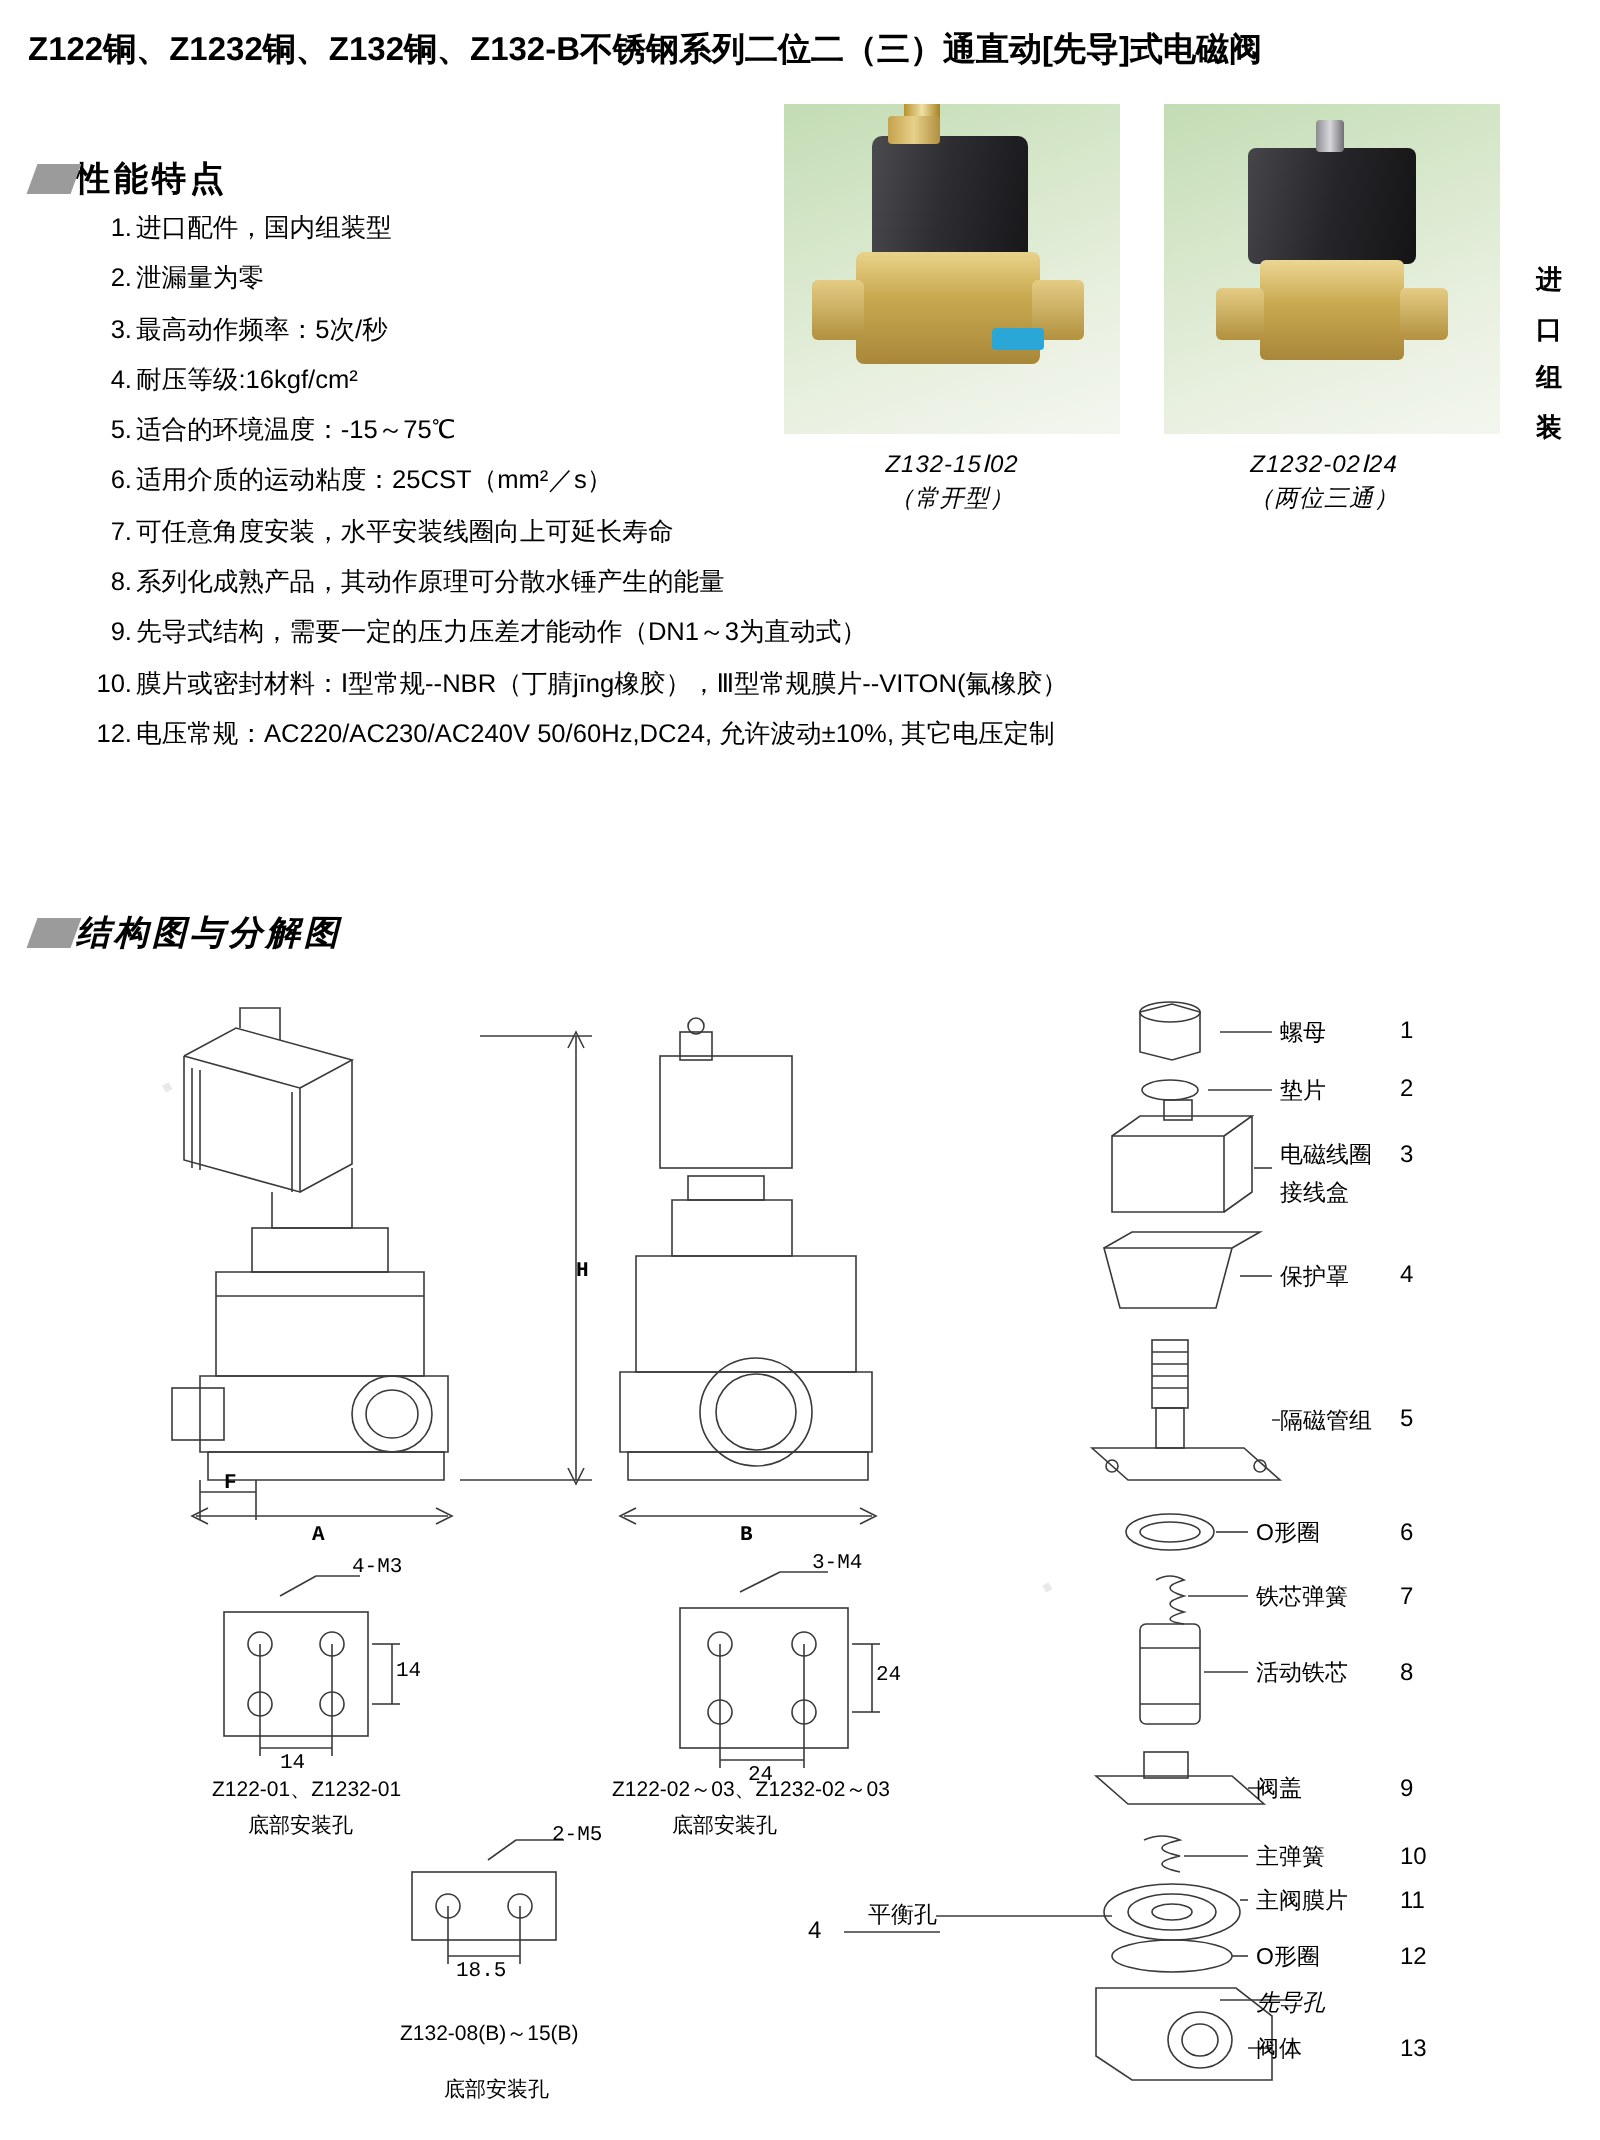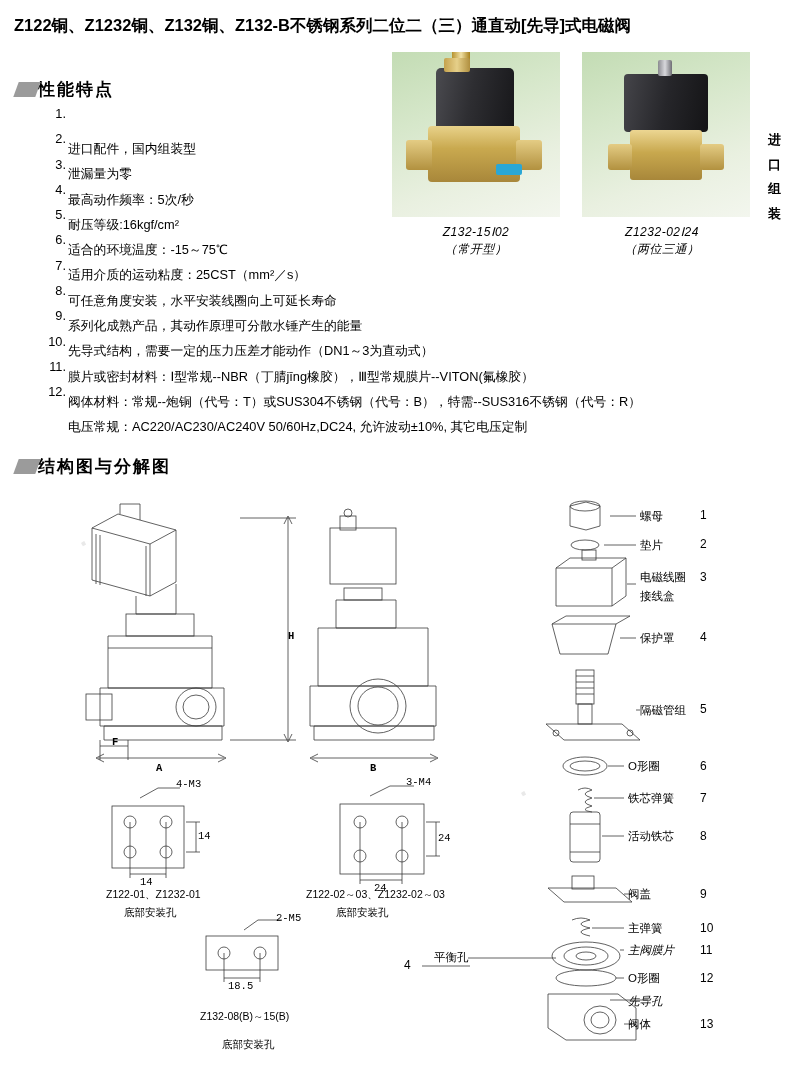--- a/index.html
+++ b/index.html
@@ -45,21 +45,21 @@
     background: #9b9b9b;
     transform: skewX(-20deg);
     display: inline-block;
   }
   .section-head .txt {
     font-size: 17px;
     font-weight: bold;
     letter-spacing: 2px;
   }
   #sec1 { top: 78px; left: 16px; }
-  #sec2 { top: 455px; left: 16px; }
+  #sec2 { top: 455px; left: 16px; font-style: italic; }
 
   
   .features {
     position: absolute;
     top: 108px;
     left: 40px;
     width: 540px;
     font-size: 12.8px;
     line-height: 1.0;
   }
@@ -69,21 +69,21 @@
     align-items: flex-start;
     white-space: nowrap;
   }
   .features .num {
     display: inline-block;
     width: 26px;
     text-align: right;
     padding-right: 2px;
     flex: none;
   }
-  .features .txt { display: inline-block; margin-top: 35px; }
+  .features .txt { display: inline-block; }
 
   
   .photos {
     position: absolute;
     top: 52px;
     left: 392px;
   }
   .photo-box {
     width: 168px;
     height: 165px;
@@ -286,24 +286,20 @@
       <span class="num">8.</span>
       <span class="txt">系列化成熟产品，其动作原理可分散水锤产生的能量</span>
     </div>
     <div class="item">
       <span class="num">9.</span>
       <span class="txt">先导式结构，需要一定的压力压差才能动作（DN1～3为直动式）</span>
     </div>
     <div class="item">
       <span class="num">10.</span>
       <span class="txt">膜片或密封材料：Ⅰ型常规--NBR（丁腈jīng橡胶），Ⅲ型常规膜片--VITON(氟橡胶）</span>
-    </div>
-    <div class="item">
-      <span class="num">11.</span>
-      <span class="txt">阀体材料：常规--炮铜（代号：T）或SUS304不锈钢（代号：B），特需--SUS316不锈钢（代号：R）</span>
     </div>
     <div class="item">
       <span class="num">12.</span>
       <span class="txt">电压常规：AC220/AC230/AC240V 50/60Hz,DC24, 允许波动±10%, 其它电压定制</span>
     </div>
   </div>
 
   <div class="photos">
     <span class="photo-box">
       <span class="ph-bg"></span>
@@ -550,21 +546,21 @@
 
     <div class="part-label" style="left:628px; top:341px;">活动铁芯</div>
     <div class="part-num" style="left:700px; top:341px;">8</div>
 
     <div class="part-label" style="left:628px; top:399px;">阀盖</div>
     <div class="part-num" style="left:700px; top:399px;">9</div>
 
     <div class="part-label" style="left:628px; top:433px;">主弹簧</div>
     <div class="part-num" style="left:700px; top:433px;">10</div>
 
-    <div class="part-label" style="left:628px; top:455px;font-style:italic;">主阀膜片</div>
+    <div class="part-label" style="left:628px; top:455px;">主阀膜片</div>
     <div class="part-num" style="left:700px; top:455px;">11</div>
 
     <div class="part-label" style="left:628px; top:483px;">O形圈</div>
     <div class="part-num" style="left:700px; top:483px;">12</div>
 
     <div class="part-label" style="left:628px; top:529px;">阀体</div>
     <div class="part-num" style="left:700px; top:529px;">13</div>
 
     <div class="part-label" style="left:434px; top:462px;">平衡孔</div>
     <div class="part-num" style="left:404px; top:470px;">4</div>

